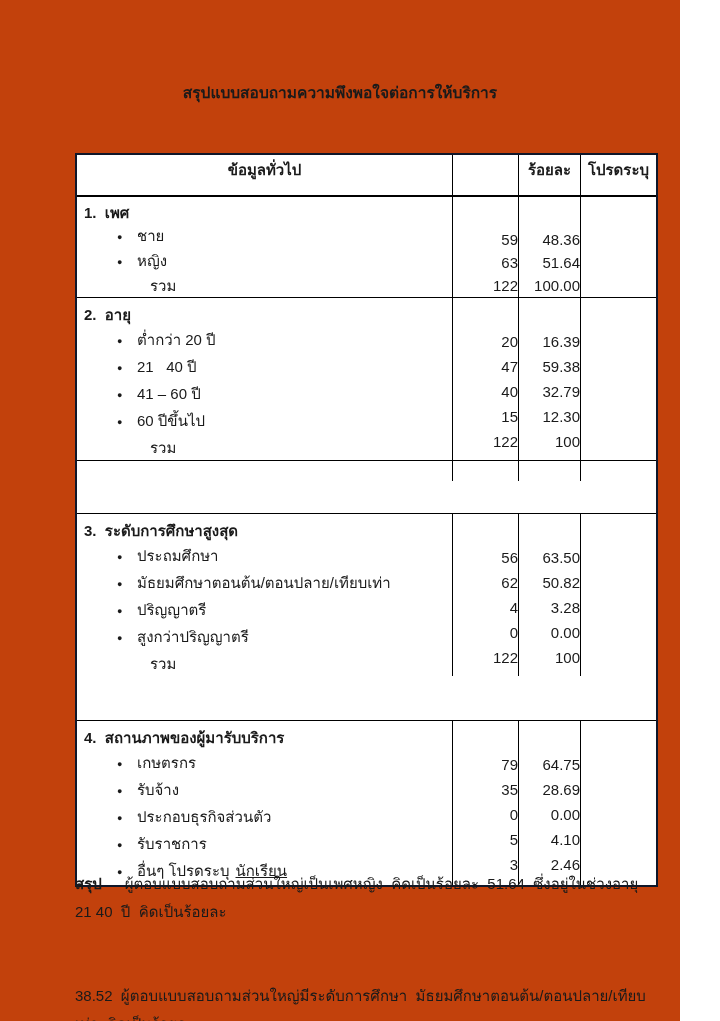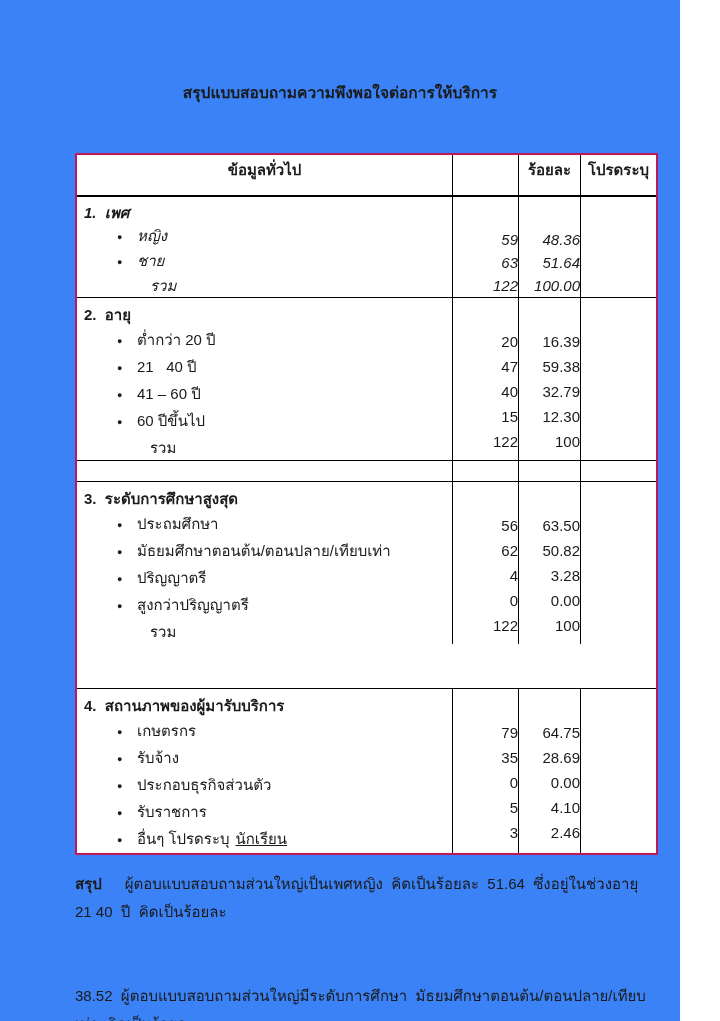--- a/index.html
+++ b/index.html
@@ -5,21 +5,21 @@
   * { box-sizing: border-box; }
   html, body { margin: 0; padding: 0; }
   body {
     width: 720px; height: 1021px;
     background: #ffffff;
     color: #1a1a1a;
     font-family: "Liberation Sans", "DejaVu Sans", sans-serif;
     font-size: 15px;
     overflow: hidden;
   }
-  .page { position: relative; width: 680px; height: 1021px; background: #3b82f6; }
+  .page { position: relative; width: 680px; height: 1021px; background: #c2410c; }
 
   
   .doc-title {
     padding-top: 28px;
     text-align: center;
     font-weight: bold;
     font-size: 15.5px;
     line-height: 26px;
     white-space: pre-wrap;
   }
@@ -30,21 +30,21 @@
     font-size: 15px;
     white-space: pre-wrap;
   }
   .bold { font-weight: bold; }
 
   
   .gtable {
     position: absolute;
     left: 75px; top: 153px;
     width: 583px;
-    border: 2px solid #be185d;
+    border: 2px solid #0f172a;
     background: #fff;
   }
   .trow {
     display: grid;
     grid-template-columns: 375px 66px 62px 1fr;
   }
   .trow .cell { border-left: 1px solid #000; overflow: hidden; }
   .trow .cell:first-child { border-left: none; }
 
   .thead { height: 42px; border-bottom: 2px solid #000; font-weight: bold; }
@@ -95,22 +95,22 @@
     <div class="trow thead">
       <div class="cell">ข้อมูลทั่วไป</div>
       <div class="cell">
         
         
       </div>
       <div class="cell">ร้อยละ</div>
       <div class="cell">โปรดระบุ</div>
     </div>
     <div id="table-body">
-        <div class="trow sec" style="min-height: 93px; line-height: 23px; font-style: italic;">
-          <div class="cell c1"><div class="line title-line">1.  เพศ</div><div class="line item-line"><span class="bullet">●</span><span>หญิง</span></div><div class="line item-line"><span class="bullet">●</span><span>ชาย</span></div><div class="line total-line"><span>รวม</span></div></div>
+        <div class="trow sec" style="min-height: 93px; line-height: 23px;">
+          <div class="cell c1"><div class="line title-line">1.  เพศ</div><div class="line item-line"><span class="bullet">●</span><span>ชาย</span></div><div class="line item-line"><span class="bullet">●</span><span>หญิง</span></div><div class="line total-line"><span>รวม</span></div></div>
           <div class="cell cnum">
             <div class="line"></div>
             <div class="line">59</div>
             <div class="line">63</div>
             <div class="line">122</div>
           </div>
           <div class="cell cnum">
             <div class="line"></div>
             <div class="line">48.36</div>
             <div class="line">51.64</div>
@@ -137,21 +137,21 @@
             <div class="line">100</div>
           </div>
           <div class="cell"></div>
         </div>
         <div class="trow empty-row">
           <div class="cell"></div>
           <div class="cell"></div>
           <div class="cell"></div>
           <div class="cell"></div>
         </div>
-        <div class="trow sec" style="min-height: 154px; line-height: 25px;">
+        <div class="trow sec" style="min-height: 154px; line-height: 25px; margin-top: 32px;">
           <div class="cell c1"><div class="line title-line">3.  ระดับการศึกษาสูงสุด</div><div class="line item-line"><span class="bullet">●</span><span>ประถมศึกษา</span></div><div class="line item-line"><span class="bullet">●</span><span>มัธยมศึกษาตอนต้น/ตอนปลาย/เทียบเท่า</span></div><div class="line item-line"><span class="bullet">●</span><span>ปริญญาตรี</span></div><div class="line item-line"><span class="bullet">●</span><span>สูงกว่าปริญญาตรี</span></div><div class="line total-line"><span>รวม</span></div></div>
           <div class="cell cnum">
             <div class="line"></div>
             <div class="line">56</div>
             <div class="line">62</div>
             <div class="line">4</div>
             <div class="line">0</div>
             <div class="line">122</div>
           </div>
           <div class="cell cnum">

